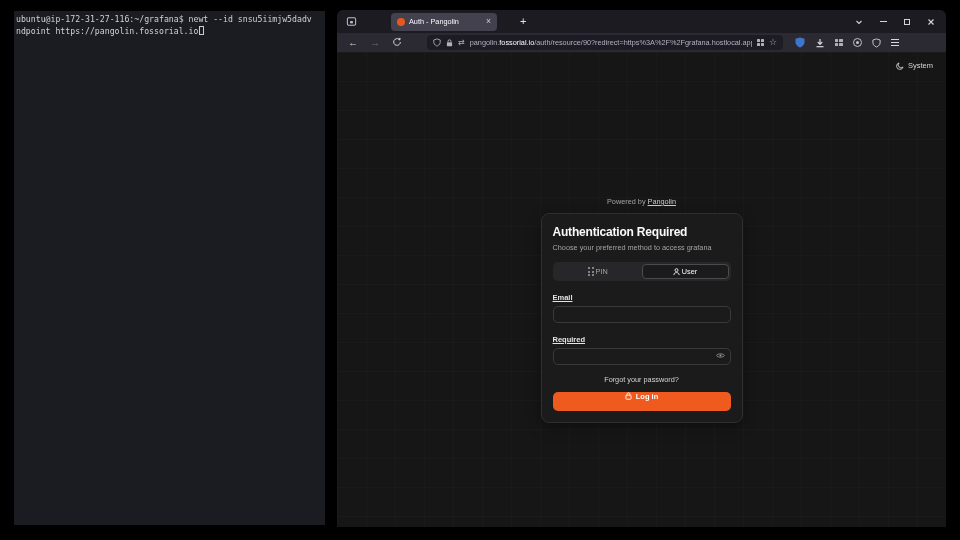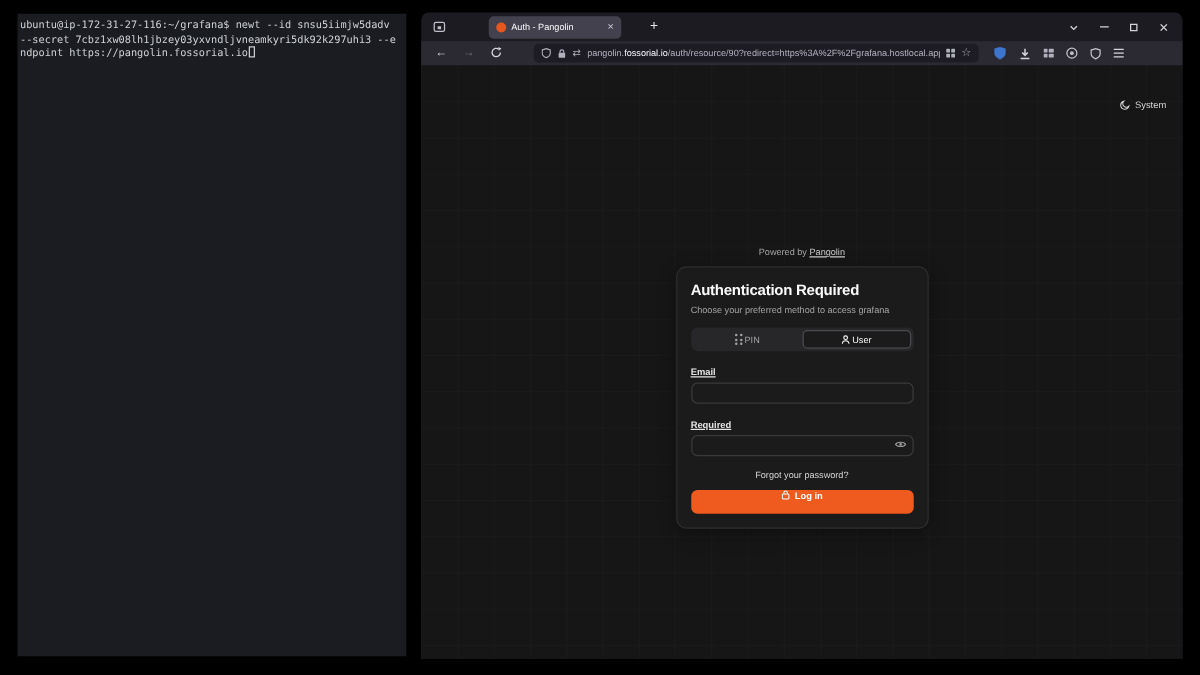--- a/index.html
+++ b/index.html
@@ -53,21 +53,21 @@
   .ring-icon i { width:3px; height:3px; background:#c3c2cc; border-radius:50%; }
   .burger { display:flex; flex-direction:column; gap:1.6px; }
   .burger i { width:8px; border-bottom:1.2px solid #d6d5dd; }
 
   
   .content { position:absolute; top:42px; left:0; right:0; bottom:0; background:#161616;
              background-image:
                linear-gradient(rgba(255,255,255,.016) 1px, transparent 1px),
                linear-gradient(90deg, rgba(255,255,255,.016) 1px, transparent 1px);
              background-size:29px 29px; overflow:hidden; }
-  .theme-toggle { position:absolute; top:27px; right:13px; display:flex; align-items:center;
+  .theme-toggle { position:absolute; top:9px; right:13px; display:flex; align-items:center;
                   gap:4px; color:#d4d4d4; font-size:7.5px; }
   .auth-wrap { position:absolute; top:145px; left:50%; transform:translateX(-50%);
                width:202px; text-align:center; }
   .powered { font-size:7.3px; color:#a3a3a3; }
   .powered a { color:#c9c9c9; text-decoration:underline; }
   .card { margin-top:7px; text-align:left; background:#1b1b1b; border:1px solid #2e2e2e;
           border-radius:8px; padding:11px; box-shadow:0 4px 14px rgba(0,0,0,.35); }
   .card-title { font-size:12px; font-weight:bold; color:#fafafa; letter-spacing:-.2px; }
   .card-sub { margin-top:4px; font-size:7.3px; color:#a3a3a3; }
   .tabs-list { margin-top:10px; height:19px; background:#27272a; border-radius:5px;
@@ -91,21 +91,20 @@
                font-family:"Liberation Sans", sans-serif; }
   svg { display:block; }
 </style>
 </head>
 <body>
 
 <div class="stage">
 
   <div class="terminal">
     <div class="tline"><span>ubuntu@ip-172-31-27-116:~/grafana$ newt --id snsu5iimjw5dadv</span></div>
-    <div class="tline"><span>--secret 7cbz1xw08lh1jbzey03yxvndljvneamkyri5dk92k297uhi3 --e</span></div>
     <div class="tline"><span>ndpoint https://pangolin.fossorial.io</span><span class="cursor"></span></div>
   </div>
 
   <div class="browser">
 
     <div class="tabbar">
       <span class="fxview">
         <svg width="11" height="11" viewBox="0 0 12 12">
             <rect x="1.5" y="2" width="9" height="8" rx="1.5" fill="none" stroke="#bfbfc9" stroke-width="1.1"></rect>
             <rect x="4.5" y="5.5" width="3" height="2.5" fill="#bfbfc9"></rect>

